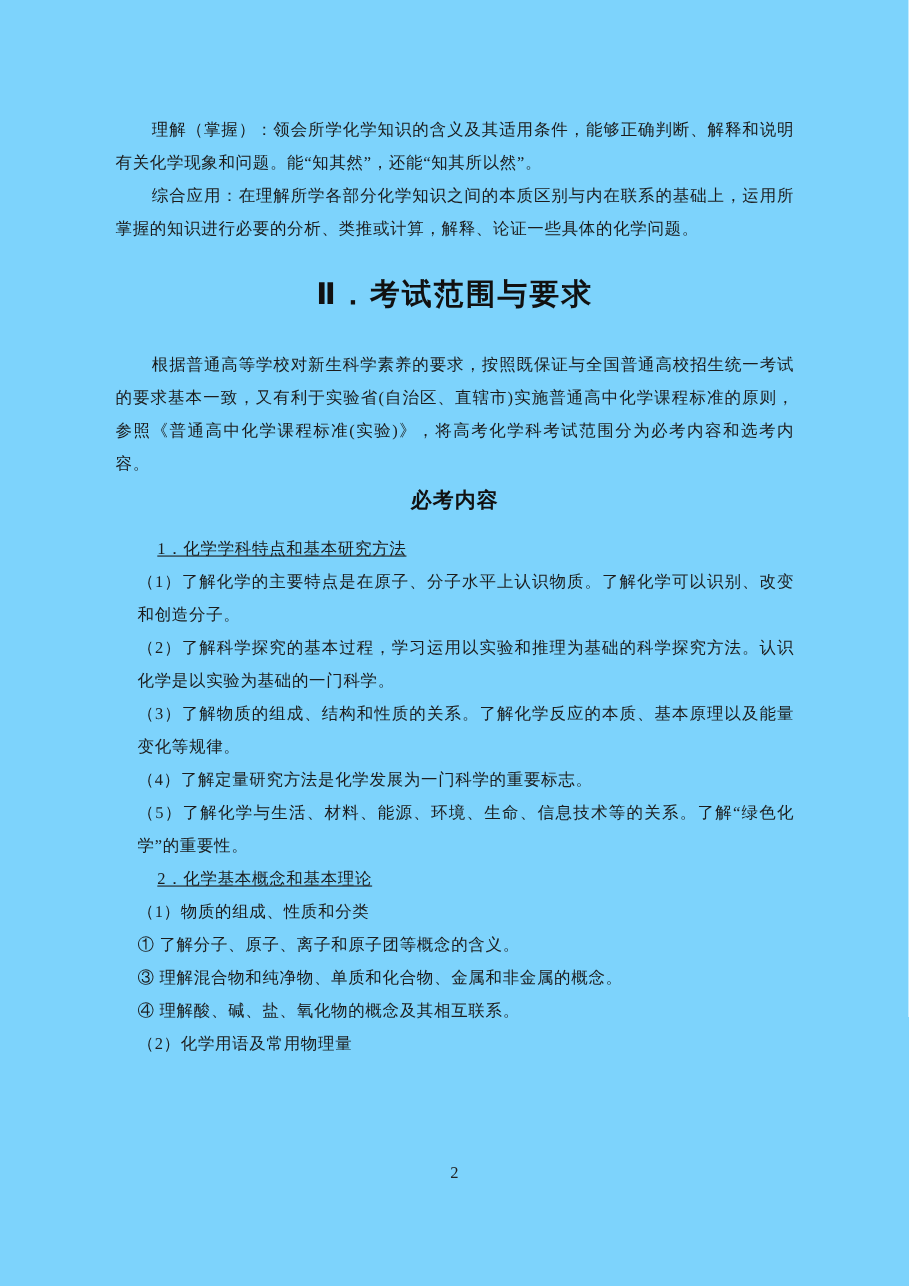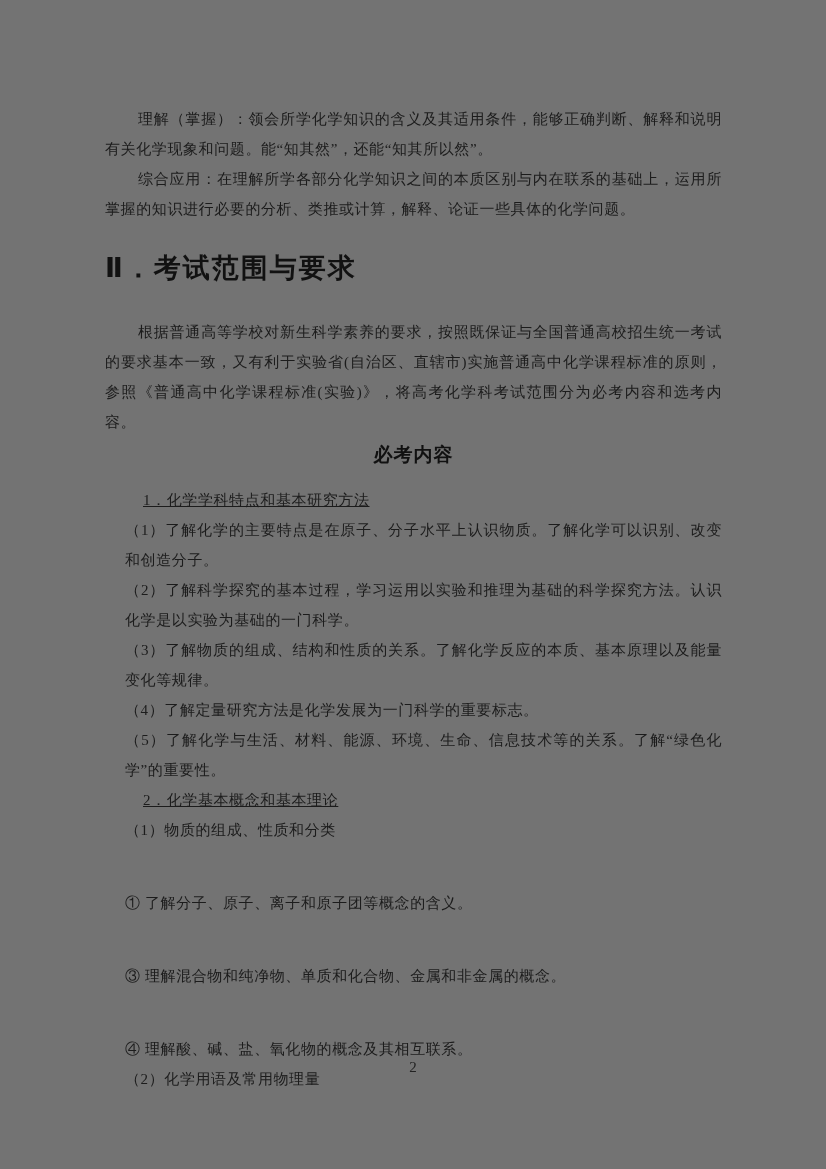--- a/index.html
+++ b/index.html
@@ -1,46 +1,47 @@
 <!DOCTYPE html>
 <html lang="zh"><head>
 <meta charset="utf-8">
 <style>
   html, body { margin: 0; padding: 0; background: #ffffff; }
   .page {
     position: relative;
     width: 826px;
     height: 1169px;
-    background: #737373;
+    background: #7dd3fc;
     overflow: hidden;
     font-family: "Liberation Serif", "DejaVu Serif", serif;
     color: #1c1c1c;
   }
   .content {
     position: absolute;
     left: 105px;
     top: 104px;
     width: 617px;
     font-size: 15px;
     letter-spacing: 0.6px;
     line-height: 30px;
     text-align: justify;
   }
   .content p { margin: 0; }
   p.indent { text-indent: 33px; }
   p.num   { padding-left: 38px; text-decoration: underline; }
   p.paren { padding-left: 20px; }
-  p.circ  { padding-left: 20px; margin-top: 43px; }
+  p.circ  { padding-left: 20px; }
   h1.sec-title {
     margin: 26px 0 31px 0;
     font-family: "DejaVu Sans", "Liberation Sans", sans-serif;
     font-size: 27px;
     line-height: 36px;
     font-weight: bold;
     letter-spacing: 2px;
+    text-align: center;
     color: #111;
   }
   h2.sub-title {
     margin: 4px 0 14px 0;
     font-family: Liberation Mono, monospace;
     font-size: 19px;
     line-height: 30px;
     font-weight: bold;
     letter-spacing: 1px;
     text-align: center;

